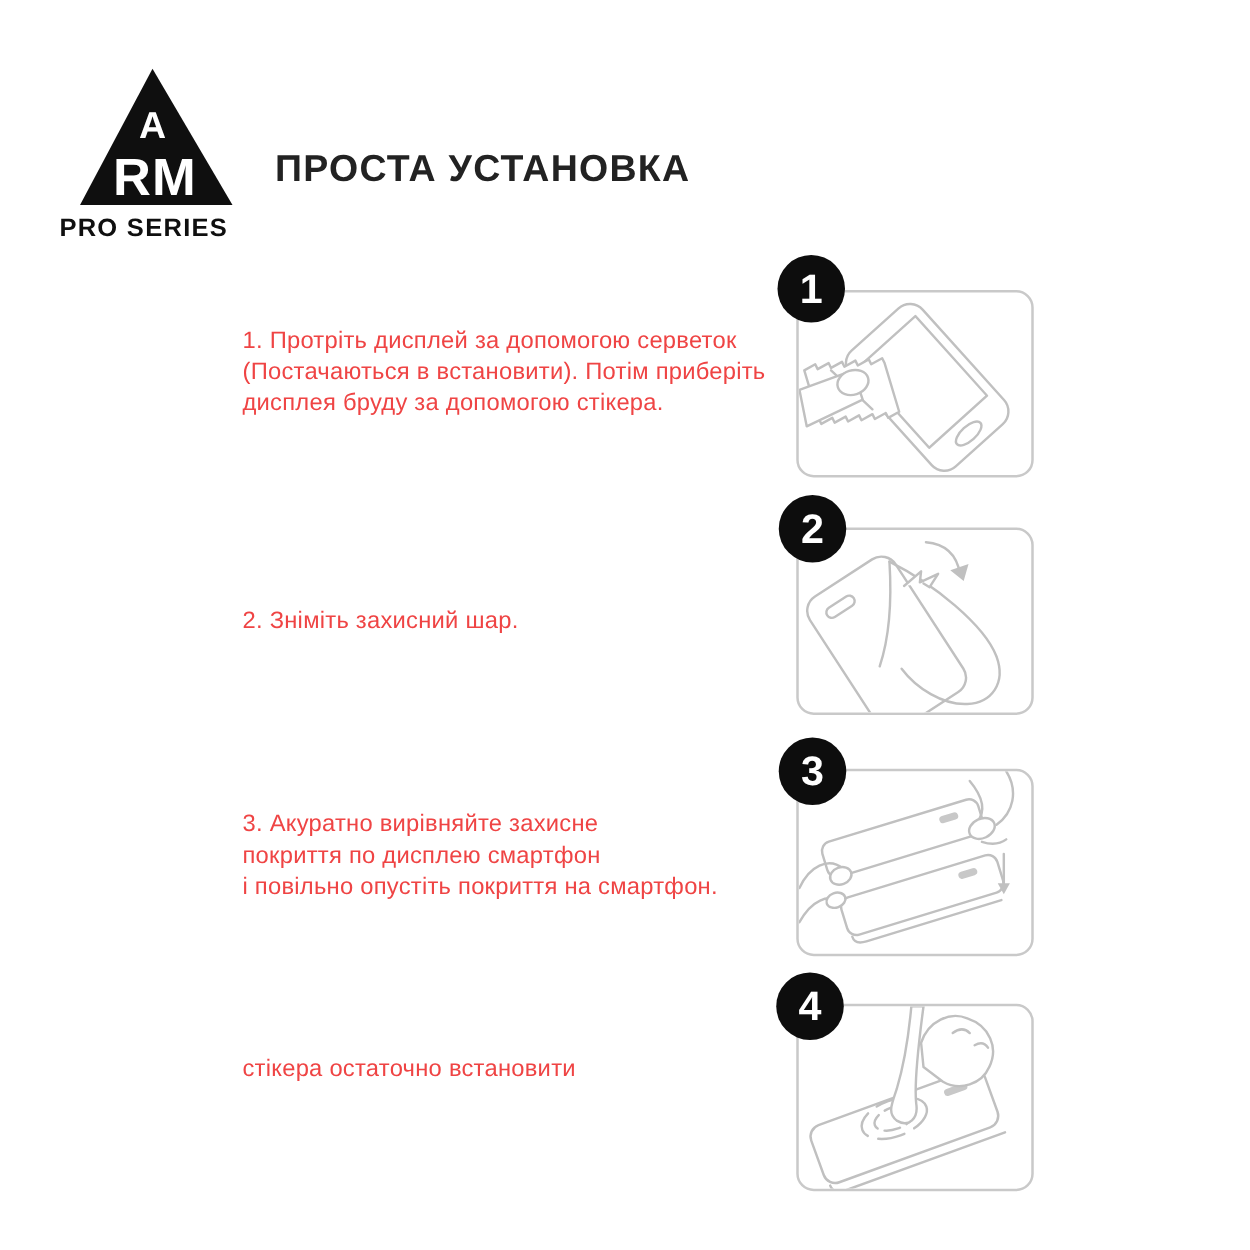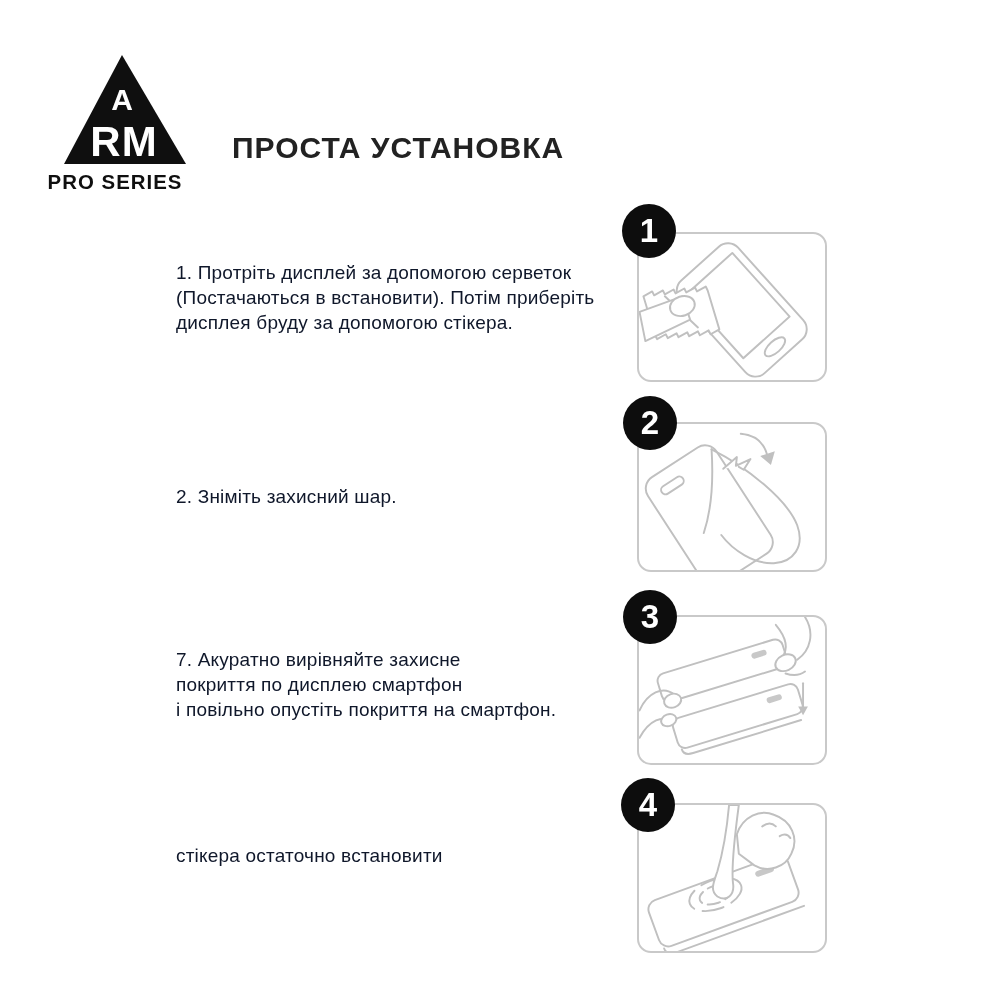--- a/index.html
+++ b/index.html
@@ -8,27 +8,27 @@
     font-family:"Liberation Sans", sans-serif;
   }
   
   .logo{position:absolute;left:45px;top:53px;width:145px;height:142px;}
   .logo text{font-family:"Liberation Sans", sans-serif;font-weight:700;}
   .logo .letter-a{font-size:30px;fill:#fff;}
   .logo .letter-rm{font-size:42px;fill:#fff;letter-spacing:1px;}
   .logo .series{font-size:20px;fill:#0f0f0f;letter-spacing:1px;}
   
   .title{
-    position:absolute;left:220px;top:119px;margin:12px;
+    position:absolute;left:220px;top:119px;margin:0;
     font-size:30px;font-weight:700;letter-spacing:1px;color:#222;white-space:nowrap;
   }
   
   .step-text{
-    position:absolute;left:176px;width:460px;
-    font-size:19px;line-height:25px;letter-spacing:0.2px;color:#0f172a;
+    position:absolute;left:194px;width:460px;
+    font-size:19px;line-height:25px;letter-spacing:0.2px;color:#ef4444;
   }
   
   .illus{
     position:absolute;left:637px;width:190px;height:150px;
     border:2px solid #c9c9c9;border-radius:14px;background:#fff;
     box-sizing:border-box;overflow:hidden;
   }
   .illus svg{display:block;width:100%;height:100%;}
   .art *{stroke:#c0c0c0;stroke-width:2;fill:none;stroke-linecap:round;stroke-linejoin:round;}
   .art .solid{fill:#fff;}
@@ -63,21 +63,21 @@
     <div>1. Протріть дисплей за допомогою серветок</div>
     <div>(Постачаються в встановити). Потім приберіть</div>
     <div>дисплея бруду за допомогою стікера.</div>
   </div>
 
   <div class="step-text" style="top:484px">
     <div>2. Зніміть захисний шар.</div>
   </div>
 
   <div class="step-text" style="top:647px">
-    <div>7. Акуратно вирівняйте захисне</div>
+    <div>3. Акуратно вирівняйте захисне</div>
     <div>покриття по дисплею смартфон</div>
     <div>і повільно опустіть покриття на смартфон.</div>
   </div>
 
   <div class="step-text" style="top:843px">
     <div>стікера остаточно встановити</div>
   </div>
 
   <div class="badge" style="left:622px;top:204px">
     <span>1</span>

